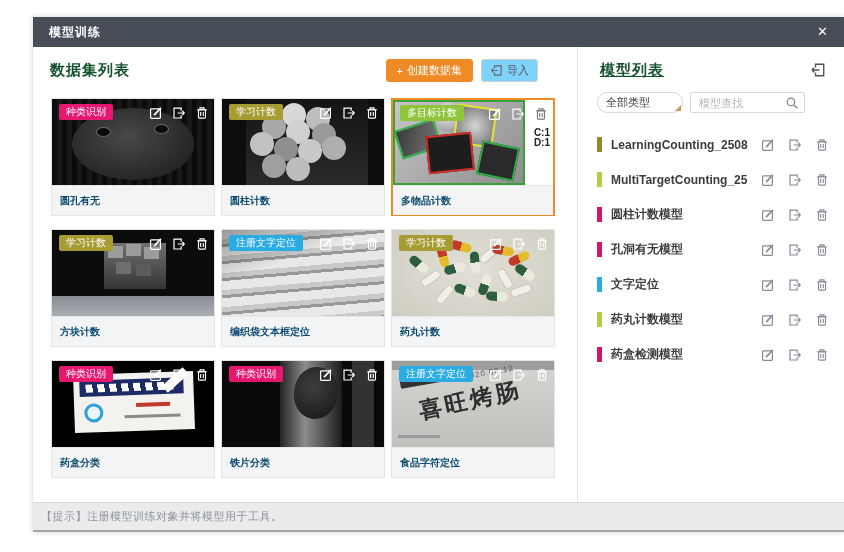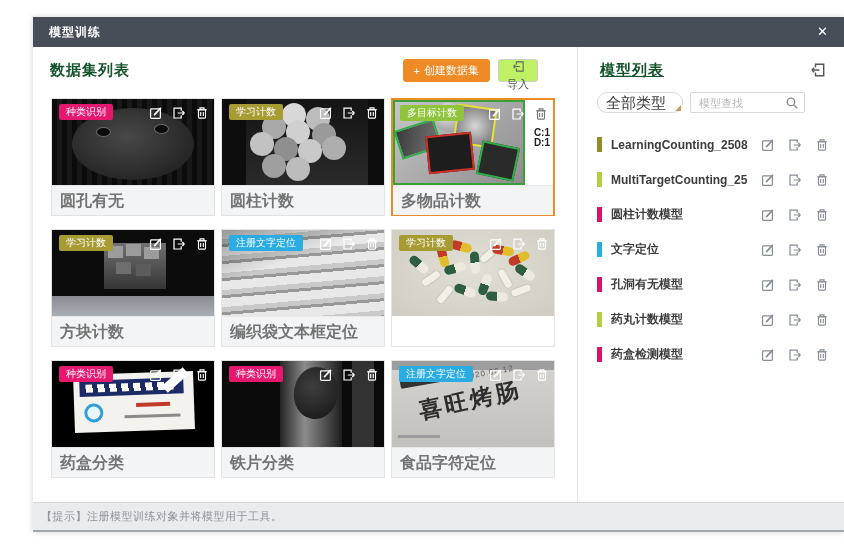--- a/index.html
+++ b/index.html
@@ -19,30 +19,30 @@
   .left-panel { position:absolute; left:0; top:0; width:545px; height:455px; border-right:1px solid #e6e6e6; }
   .right-panel { position:absolute; left:545px; top:0; width:266px; height:455px; }
 
   .panel-h { position:absolute; top:14px; font-size:15px; font-weight:bold; color:#14532d; letter-spacing:1px; }
   .left-panel .panel-h { left:17px; }
   .right-panel .panel-h { left:22px;text-decoration:underline; }
 
   .ds-actions { position:absolute; top:12px; right:39px; display:flex; gap:8px; }
   .btn { height:23px; font-size:11px; border-radius:3px; display:flex; align-items:center; cursor:pointer; }
   .btn-orange { background:#ef8b26; color:#fff; border:1px solid #ef8b26; padding:0 10px; gap:4px; }
-  .btn-outline { background:#bef264; color:#555; border:1px solid #cfcfcf; padding:0 8px; gap:4px;flex-direction:column; }
+  .btn-outline { background:#7dd3fc; color:#555; border:1px solid #cfcfcf; padding:0 8px; gap:4px; }
   .btn svg { display:block; }
 
   
   .grid { position:absolute; left:18px; top:51px; width:510px; display:grid; grid-template-columns:164px 164px 164px; column-gap:6px; row-gap:13px; }
   .card { width:164px; height:118px; border:1px solid #e4e4e4; background:#fff; cursor:pointer; position:relative; }
   .card.selected { border:2px solid #ef8b26; }
   .card-img { position:relative; width:100%; height:86px; overflow:hidden; }
   .card.selected .card-img { height:85px; }
-  .card-title { height:30px; line-height:30px; background:#f3f4f6; border-top:1px solid #e8e8e8; font-size:16px; font-weight:bold; color:#737373; padding-left:8px; white-space:nowrap; overflow:hidden; }
+  .card-title { height:30px; line-height:30px; background:#f3f4f6; border-top:1px solid #e8e8e8; font-size:10px; font-weight:bold; color:#0c4a6e; padding-left:8px; white-space:nowrap; overflow:hidden; }
   .tag { position:absolute; left:7px; top:5px; color:#fff; font-size:10px; line-height:16px; padding:0 7px; border-radius:2px; z-index:5; white-space:nowrap; }
   .t-mag { background:#e6176f; } .t-olv { background:#a79b33; } .t-grn { background:#8fc43c;text-align:right; } .t-blu { background:#2aabe2; }
   .card-icons { position:absolute; top:7px; right:5px; display:flex; gap:9px; z-index:6; color:#fff; }
   .card-icons .cic { width:14px; height:14px; cursor:pointer; }
   .card-icons svg { display:block; }
   .card.selected .card-icons .cic-trash { color:#777; }
 
   
   .img-holes { background:repeating-linear-gradient(90deg,#0b0b0b 0 5px,#181818 5px 10px); }
   .disc { position:absolute; left:20px; top:9px; width:122px; height:72px; border-radius:50%; background:radial-gradient(ellipse at 45% 40%,#484848,#262626 72%); }
@@ -94,21 +94,21 @@
 
   .img-food { background:linear-gradient(180deg,#9d9d9d 0 9px,#d4d2ce 9px,#c2c0bc); }
   .food-logo { position:absolute; left:8px; top:15px; width:46px; height:9px; background:#333; border-radius:2px; transform:rotate(-10deg); }
   .food-date { position:absolute; left:72px; top:7px; transform:rotate(-10deg); font-size:8px; color:#5d5d5d; letter-spacing:1px; }
   .food-text { position:absolute; left:26px; top:24px; transform:rotate(-12deg); font-size:23px; font-weight:bold; color:#2d2d2d; letter-spacing:3px; white-space:nowrap; }
   .food-line { position:absolute; left:6px; bottom:9px; width:42px; height:3px; background:#9b9b9b; }
 
   
   .rp-import { position:absolute; right:18px; top:15px; width:16px; height:16px; color:#555; cursor:pointer; }
   .filters { position:absolute; left:19px; top:45px; width:228px; display:flex; }
-  .dropdown { position:relative; width:86px; height:21px; border:1px solid #d9d9d9; border-radius:10px; font-size:15px; color:#3c3c3c; line-height:19px; padding-left:8px; cursor:pointer; background:#fff; }
+  .dropdown { position:relative; width:86px; height:21px; border:1px solid #d9d9d9; border-radius:10px; font-size:11px; color:#3c3c3c; line-height:19px; padding-left:8px; cursor:pointer; background:#fff; }
   .dropdown .corner { position:absolute; right:1px; bottom:1px; width:0; height:0; border-left:6px solid transparent; border-bottom:6px solid #c99a5b; }
   .searchbox { position:relative; margin-left:7px; width:115px; height:21px; border:1px solid #d9d9d9; border-radius:2px; background:#fff; }
   .searchbox input { width:100%; height:100%; border:none; outline:none; font-size:11px; color:#444; padding:0 22px 0 8px; background:transparent; font-family:inherit; }
   .searchbox input::placeholder { color:#b6b6b6; }
   .searchbox .sic { position:absolute; right:5px; top:3px; width:14px; height:14px; color:#8a8a8a; }
 
   .model-list { position:absolute; left:0; top:80px; width:100%; }
   .mrow { position:relative; height:35px; display:flex; align-items:center; padding-left:19px; padding-right:15px; cursor:pointer; }
   .mbar { width:5px; height:15px; margin-right:9px; flex:none; }
   .c-olv { background:#948a2c; } .c-grn { background:#b6cc45; } .c-mag { background:#d4156a; } .c-blu { background:#2aabe2; }
@@ -368,20 +368,21 @@
                 <span class="cic cic-trash">
                     <svg viewBox="0 0 16 16" fill="none" stroke="currentColor" stroke-width="1.3">
                       <path d="M2.5 4.3 H13.5"></path>
                       <path d="M5.7 4.1 V2.2 H10.3 V4.1"></path>
                       <rect x="4" y="4.3" width="8" height="9.6" rx="1"></rect>
                       <path d="M6.5 6.8 V11.4 M9.5 6.8 V11.4"></path>
                     </svg>
                   </span>
               </div>
             </div>
+            <div class="card-title">药丸计数</div>
           </div>
 
           <div class="card">
             <div class="card-img img-medbox">
               <div class="medbox">
                 <div class="medband">
                     <div class="fake-chars"></div>
                   </div>
                 <div class="medlogo"></div>
                 <div class="medred"></div>
@@ -575,22 +576,22 @@
             <span class="mic">
                 <svg viewBox="0 0 16 16" fill="none" stroke="currentColor" stroke-width="1.3">
                   <path d="M2.5 4.3 H13.5"></path>
                   <path d="M5.7 4.1 V2.2 H10.3 V4.1"></path>
                   <rect x="4" y="4.3" width="8" height="9.6" rx="1"></rect>
                   <path d="M6.5 6.8 V11.4 M9.5 6.8 V11.4"></path>
                 </svg>
               </span>
           </div>
           <div class="mrow">
-            <span class="mbar c-blu"></span>
-            <span class="mname">文字定位</span>
+            <span class="mbar c-mag"></span>
+            <span class="mname">孔洞有无模型</span>
             <span class="mic">
                 <svg viewBox="0 0 16 16" fill="none" stroke="currentColor" stroke-width="1.4">
                   <rect x="1.8" y="3.2" width="11.2" height="11" rx="1"></rect>
                   <path d="M5.8 10.4 L13.6 2.2" stroke-width="1.9"></path>
                 </svg>
               </span>
             <span class="mic">
                 <svg viewBox="0 0 16 16" fill="none" stroke="currentColor" stroke-width="1.4">
                   <path d="M10.5 5.5 V2.3 H2.3 V13.7 H10.5 V10.5"></path>
                   <path d="M6.5 8 H14.2 M14.2 8 L11.8 5.7 M14.2 8 L11.8 10.3"></path>
@@ -599,22 +600,22 @@
             <span class="mic">
                 <svg viewBox="0 0 16 16" fill="none" stroke="currentColor" stroke-width="1.3">
                   <path d="M2.5 4.3 H13.5"></path>
                   <path d="M5.7 4.1 V2.2 H10.3 V4.1"></path>
                   <rect x="4" y="4.3" width="8" height="9.6" rx="1"></rect>
                   <path d="M6.5 6.8 V11.4 M9.5 6.8 V11.4"></path>
                 </svg>
               </span>
           </div>
           <div class="mrow">
-            <span class="mbar c-mag"></span>
-            <span class="mname">孔洞有无模型</span>
+            <span class="mbar c-blu"></span>
+            <span class="mname">文字定位</span>
             <span class="mic">
                 <svg viewBox="0 0 16 16" fill="none" stroke="currentColor" stroke-width="1.4">
                   <rect x="1.8" y="3.2" width="11.2" height="11" rx="1"></rect>
                   <path d="M5.8 10.4 L13.6 2.2" stroke-width="1.9"></path>
                 </svg>
               </span>
             <span class="mic">
                 <svg viewBox="0 0 16 16" fill="none" stroke="currentColor" stroke-width="1.4">
                   <path d="M10.5 5.5 V2.3 H2.3 V13.7 H10.5 V10.5"></path>
                   <path d="M6.5 8 H14.2 M14.2 8 L11.8 5.7 M14.2 8 L11.8 10.3"></path>

